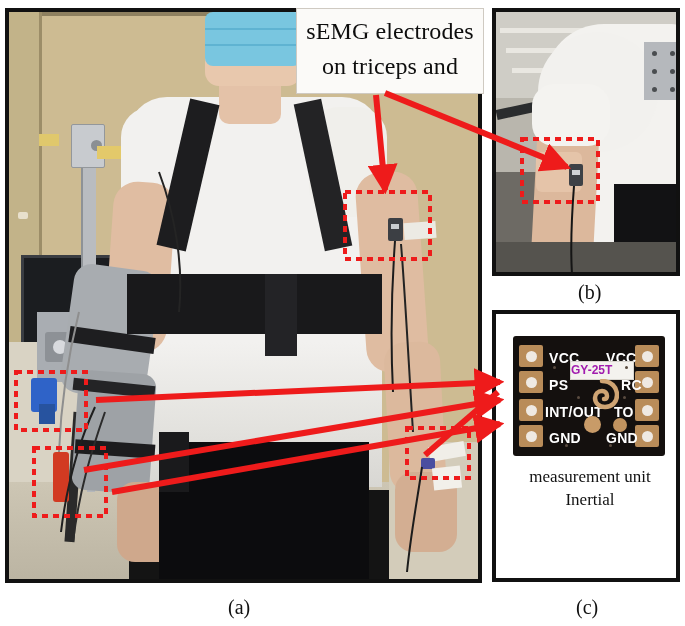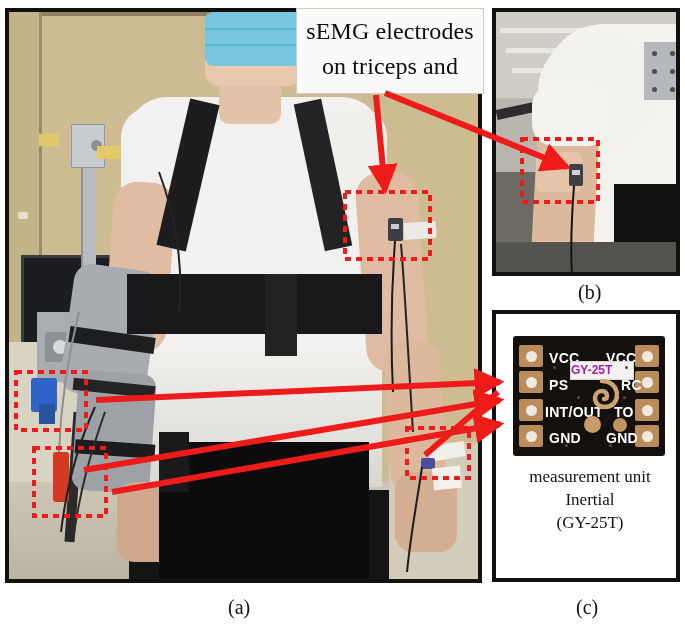--- a/index.html
+++ b/index.html
@@ -311,21 +311,20 @@
       <span class="pcb-via" style="left:64px;top:60px;"></span>
       <span class="pcb-via" style="left:112px;top:30px;"></span>
       <span class="pcb-via" style="left:110px;top:60px;"></span>
       <span class="pcb-via" style="left:52px;top:108px;"></span>
       <span class="pcb-via" style="left:96px;top:108px;"></span>
     </div>
 
     <div class="c-caption">
       <div>measurement unit</div>
       <div>Inertial</div>
-      <div>(GY-25T)</div>
     </div>
   </div>
 
   <div id="semg-textbox">
     <div>sEMG electrodes</div>
     <div>on triceps and</div>
   </div>
 
   <svg id="anno">
     <defs>

